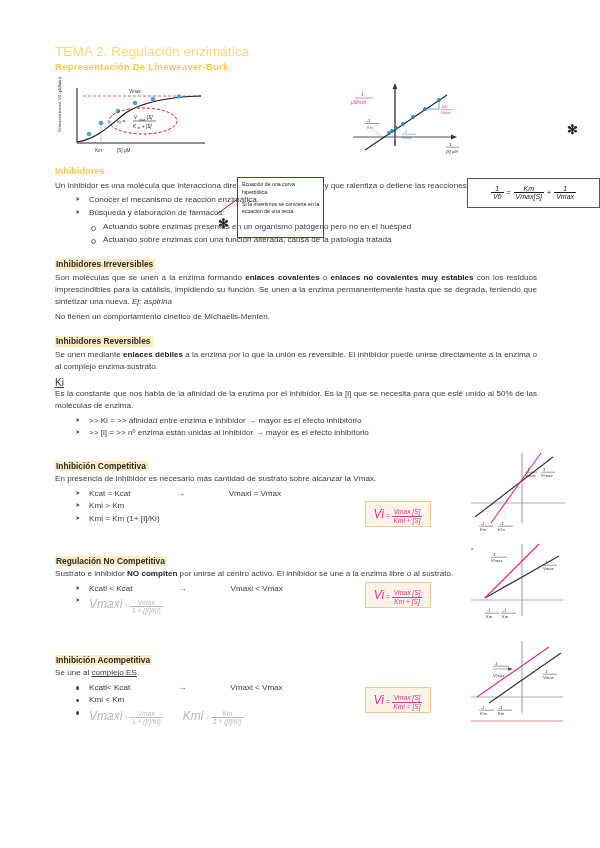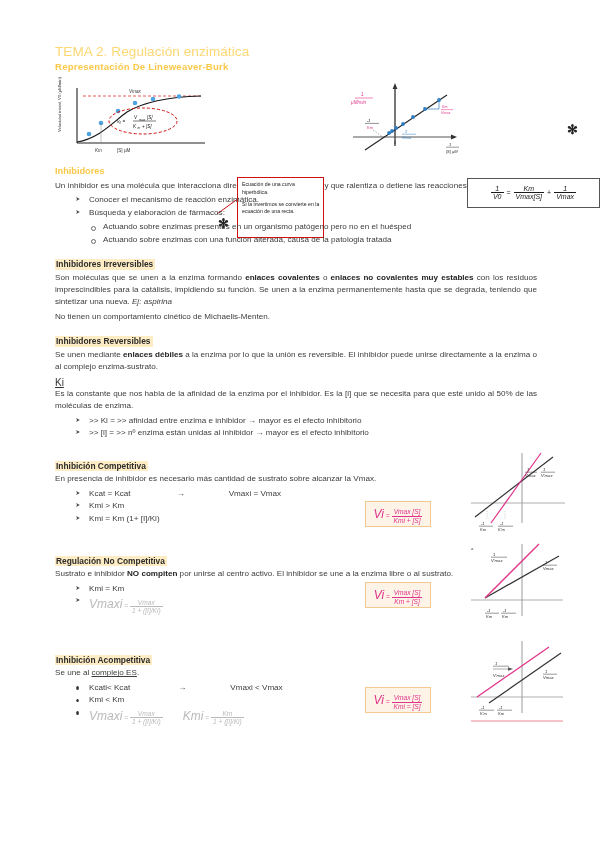--- a/index.html
+++ b/index.html
@@ -359,21 +359,21 @@
         <text x="31" y="80" font-size="4" fill="#333" font-style="italic">K'm</text>
       </svg>
     </div>
   </div>
 
   <div class="sect two-col" style="min-height:92px;">
     <div class="col-text">
       <div class="h-high thin">Regulación No Competitiva</div>
       <p class="body"><span>Sustrato e inhibidor </span><b>NO compiten</b><span> por unirse al centro activo. El inhibidor se une a la enzima libre o al sustrato.</span></p>
       <ul class="lvl1">
-        <li>Kmi = Km</li>
+        <li><span>Kcati &lt; Kcat</span><span style="display:inline-block;width:46px"></span><span>→</span><span style="display:inline-block;width:44px"></span><span>Vmaxi &lt; Vmax</span></li>
         <li style="color:#b0b0b0;">
           <span class="eq-pink" style="color:#b9b9b9;">
             <span class="v">Vmaxi</span>
             <span>=</span>
             <span class="frac">
               <span class="num">Vmax</span>
               <span class="den">1 + ([I]/Ki)</span>
             </span>
           </span>
         </li>

